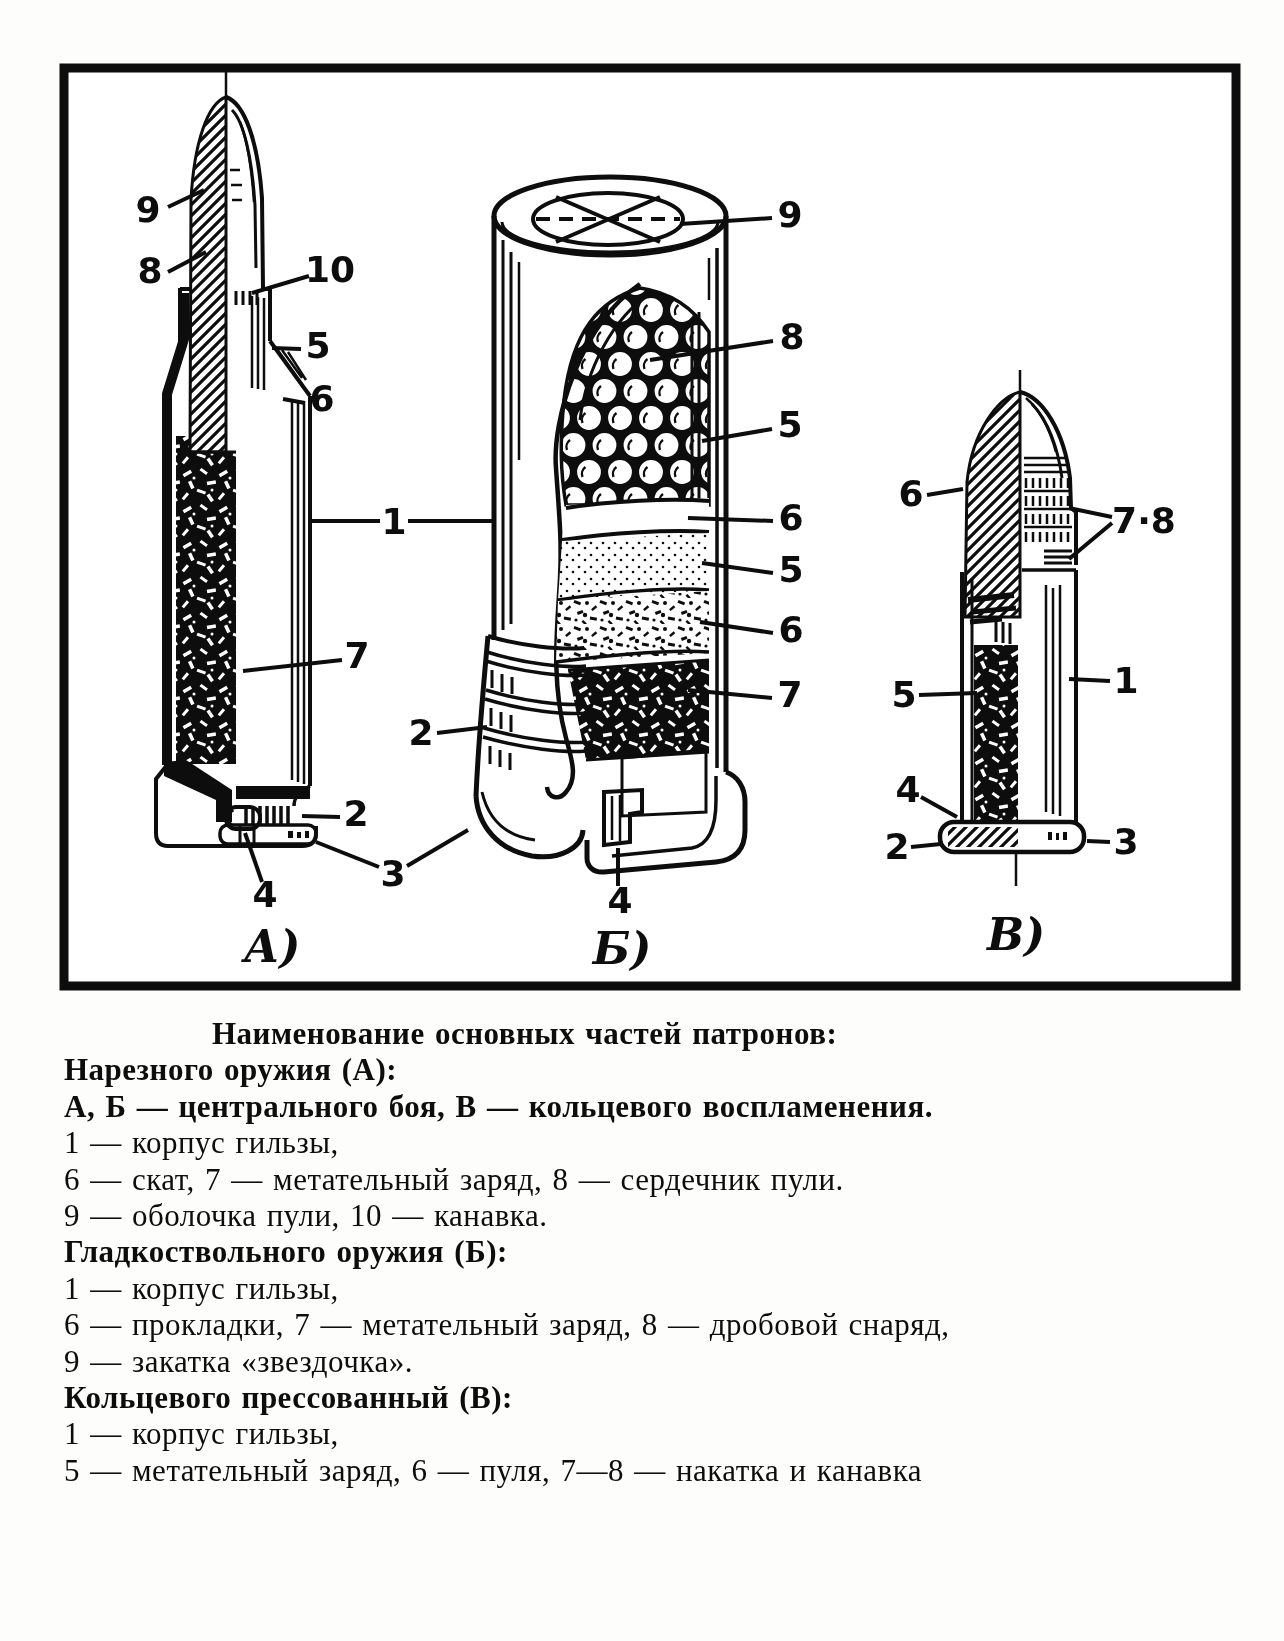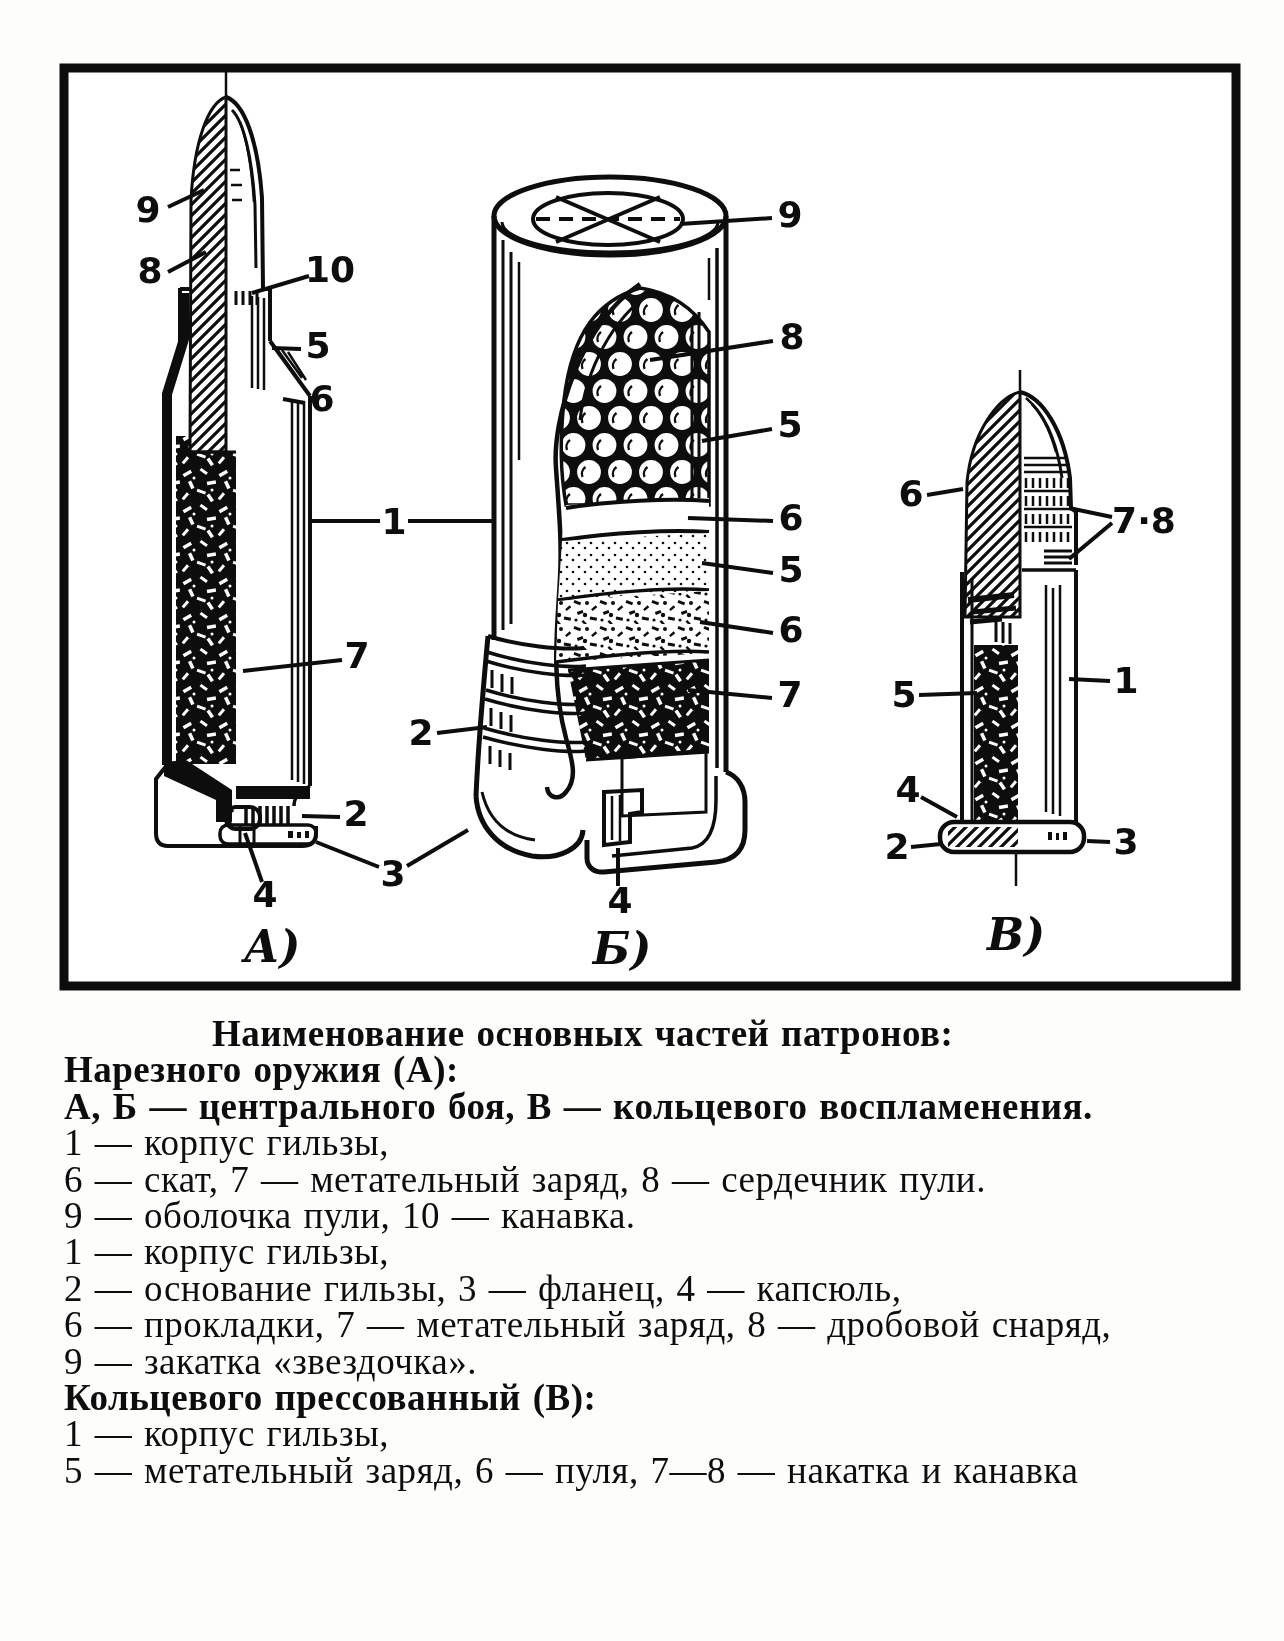--- a/index.html
+++ b/index.html
@@ -7,21 +7,21 @@
   .figwrap{width:1284px;height:1002px;}
   svg{display:block;}
   .num{font:700 36px "DejaVu Sans",sans-serif;fill:#0d0d0d;}
   .flab{font:italic 700 44px "DejaVu Serif",serif;fill:#0d0d0d;}
   .ln{stroke:#0d0d0d;stroke-width:4;fill:none;stroke-linecap:butt;}
   .o2{stroke:#0d0d0d;stroke-width:2.5;fill:none;}
   .o3{stroke:#0d0d0d;stroke-width:3;fill:none;}
   .o35{stroke:#0d0d0d;stroke-width:3.5;fill:none;}
   .o4{stroke:#0d0d0d;stroke-width:4;fill:none;}
   .o5{stroke:#0d0d0d;stroke-width:5;fill:none;}
-  .caption{padding:14px 52px 6px 64px;font-size:37px;line-height:36.4px;
+  .caption{padding:14px 52px 6px 64px;font-size:31px;line-height:36.4px;
            letter-spacing:0.5px;word-spacing:2px;}
   .caption p{margin:0;}
   .b{font-weight:bold;}
   .indent{text-indent:148px;}
   .spread{word-spacing:10px;}
 </style>
 </head>
 <body>
 
 <div class="figwrap">
@@ -288,20 +288,20 @@
 </svg>
 </div>
 
 <div class="caption">
   <p class="b indent">Наименование основных частей патронов:</p>
   <p class="b">Нарезного оружия (А):</p>
   <p class="b">А, Б — центрального боя, В — кольцевого воспламенения.</p>
   <p>1 — корпус гильзы,</p>
   <p>6 — скат, 7 — метательный заряд, 8 — сердечник пули.</p>
   <p>9 — оболочка пули, 10 — канавка.</p>
+  <p class="b">Гладкоствольного оружия (Б):</p>
   <p>1 — корпус гильзы,</p>
-  <p>2 — основание гильзы, 3 — фланец, 4 — капсюль,</p>
   <p>6 — прокладки, 7 — метательный заряд, 8 — дробовой снаряд,</p>
   <p>9 — закатка «звездочка».</p>
   <p class="b">Кольцевого прессованный (В):</p>
   <p>1 — корпус гильзы,</p>
   <p>5 — метательный заряд, 6 — пуля, 7—8 — накатка и канавка</p>
 </div>
 
 </body></html>

